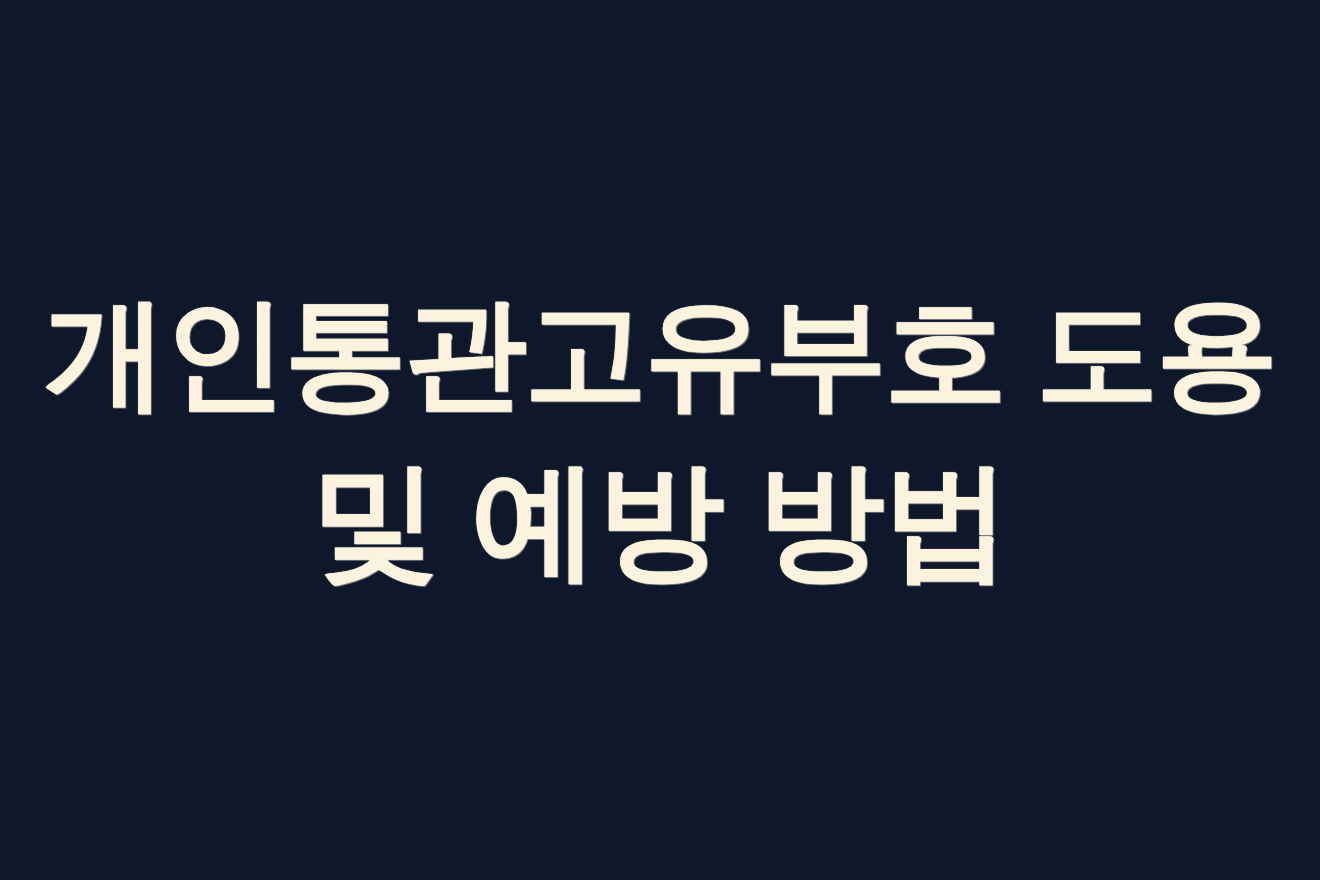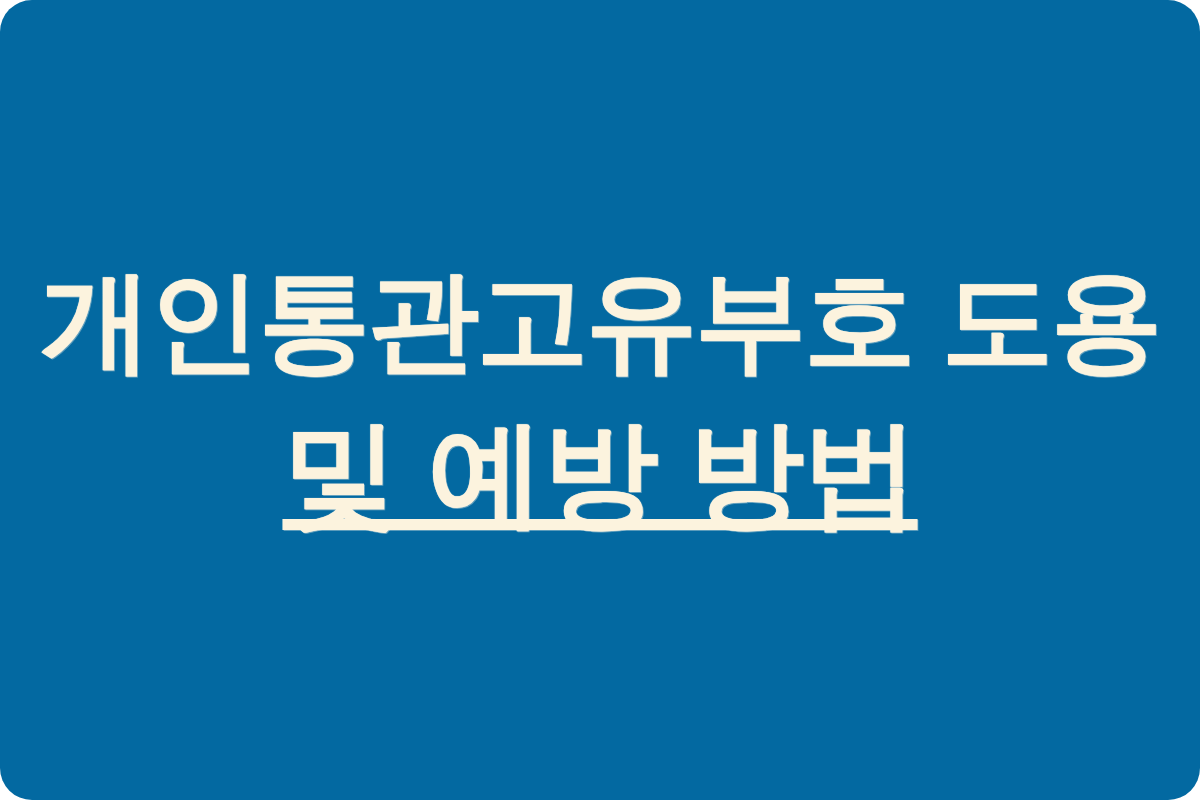--- a/index.html
+++ b/index.html
@@ -68,24 +68,24 @@
     font-size: 116px;
   }
 
   .headline-line--tertiary {
     font-size: 116px;
   }
 </style>
 </head>
 <body>
 
-<div class="thumbnail-card" style="background: #0369a1; border-radius: 32px;">
+<div class="thumbnail-card" style="background: #0f172a;">
 
   <div class="headline">
 
     <span class="headline-line headline-line--primary" style="color: rgb(252, 243, 222); font-size: 111px;">개인통관고유부호 도용</span>
 
 
-    <span class="headline-line headline-line--tertiary" style="color: rgb(252, 243, 222); text-decoration: underline;">및 예방 방법</span>
+    <span class="headline-line headline-line--tertiary" style="color: rgb(252, 243, 222);">및 예방 방법</span>
 
   </div>
 
 </div>
 
 </body></html>

